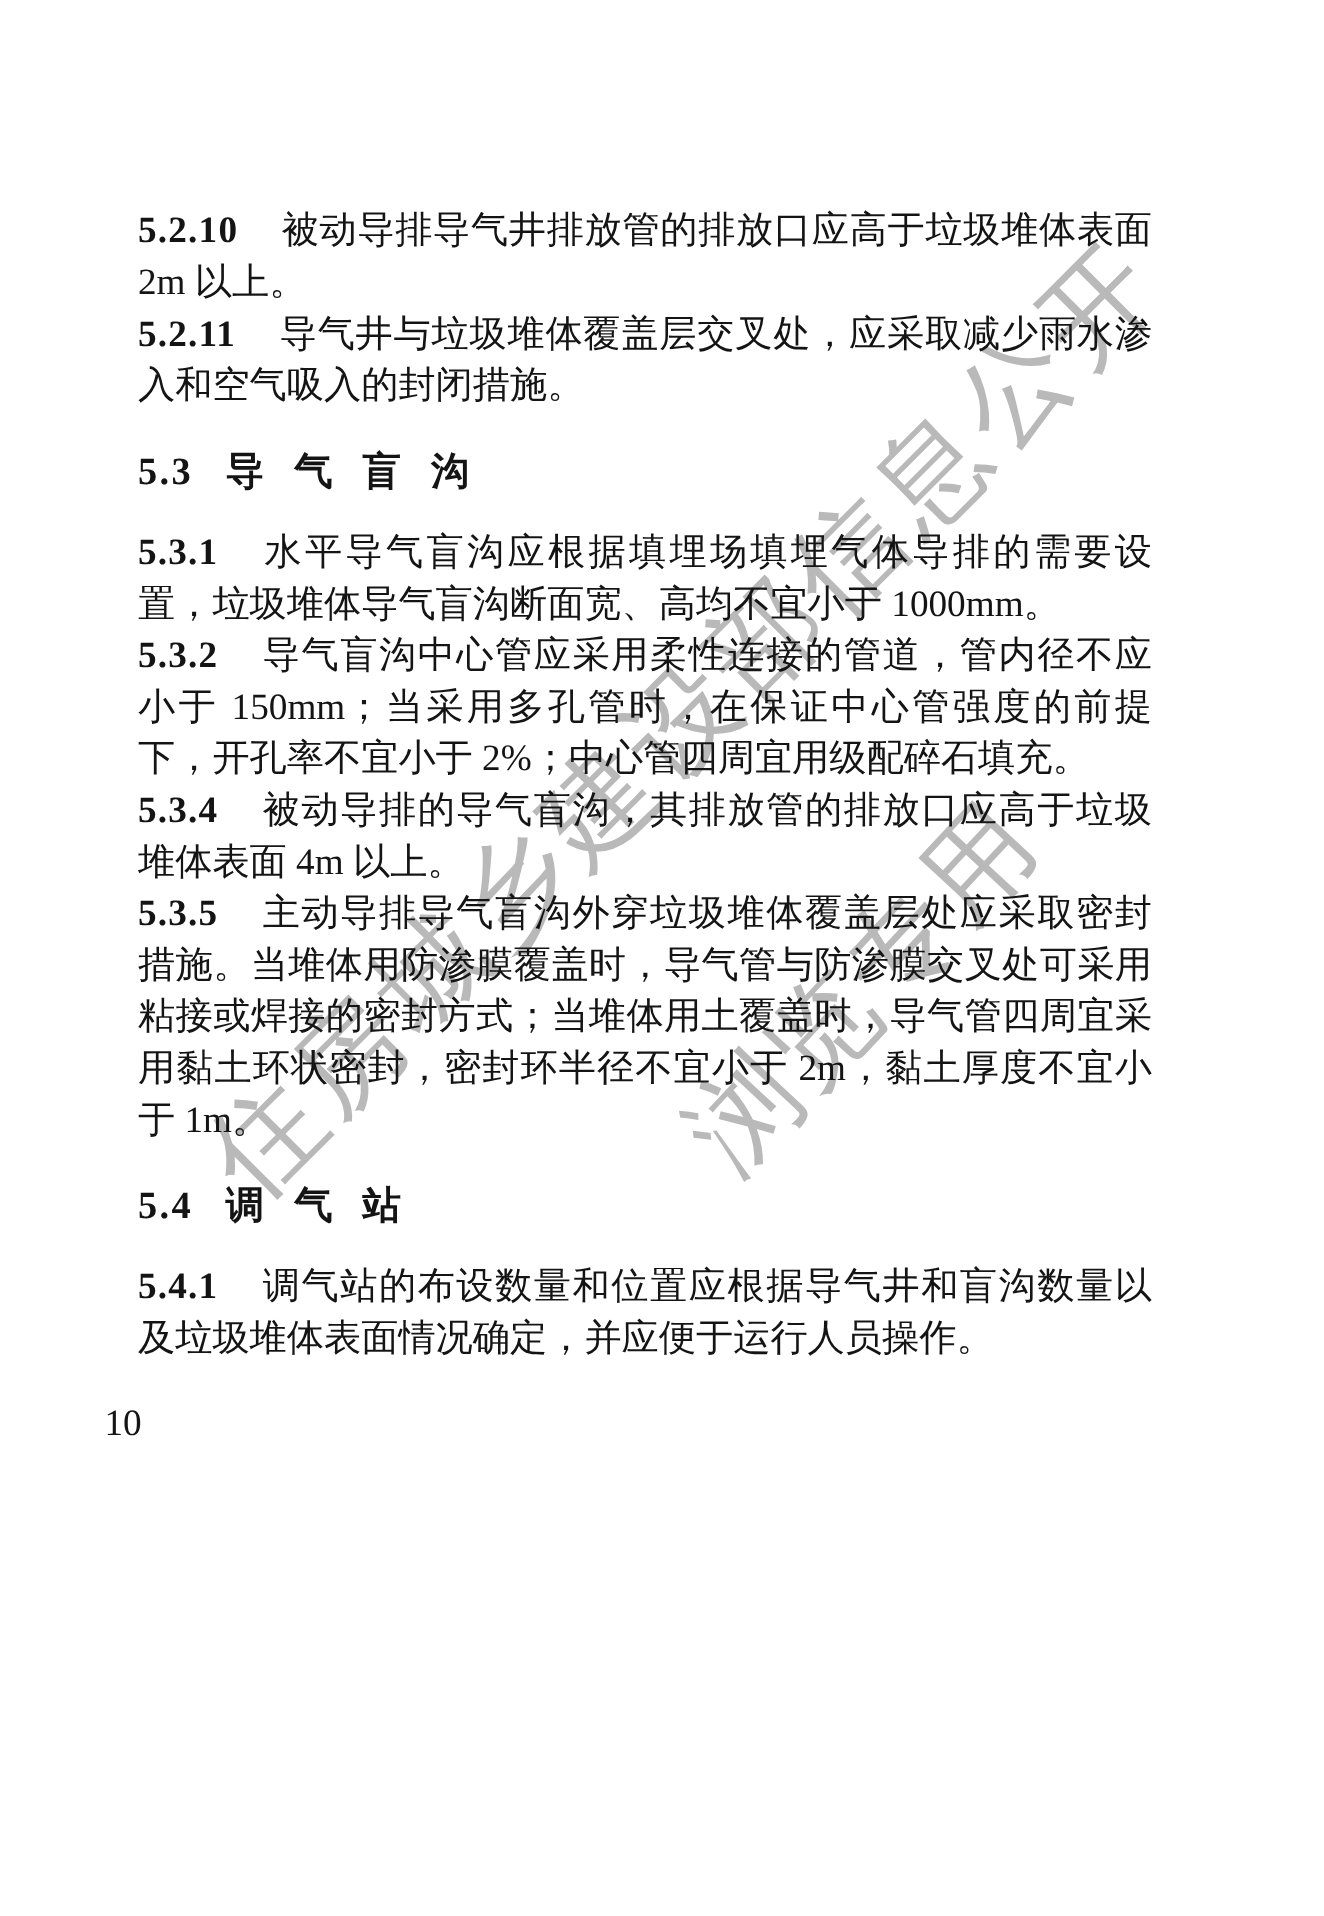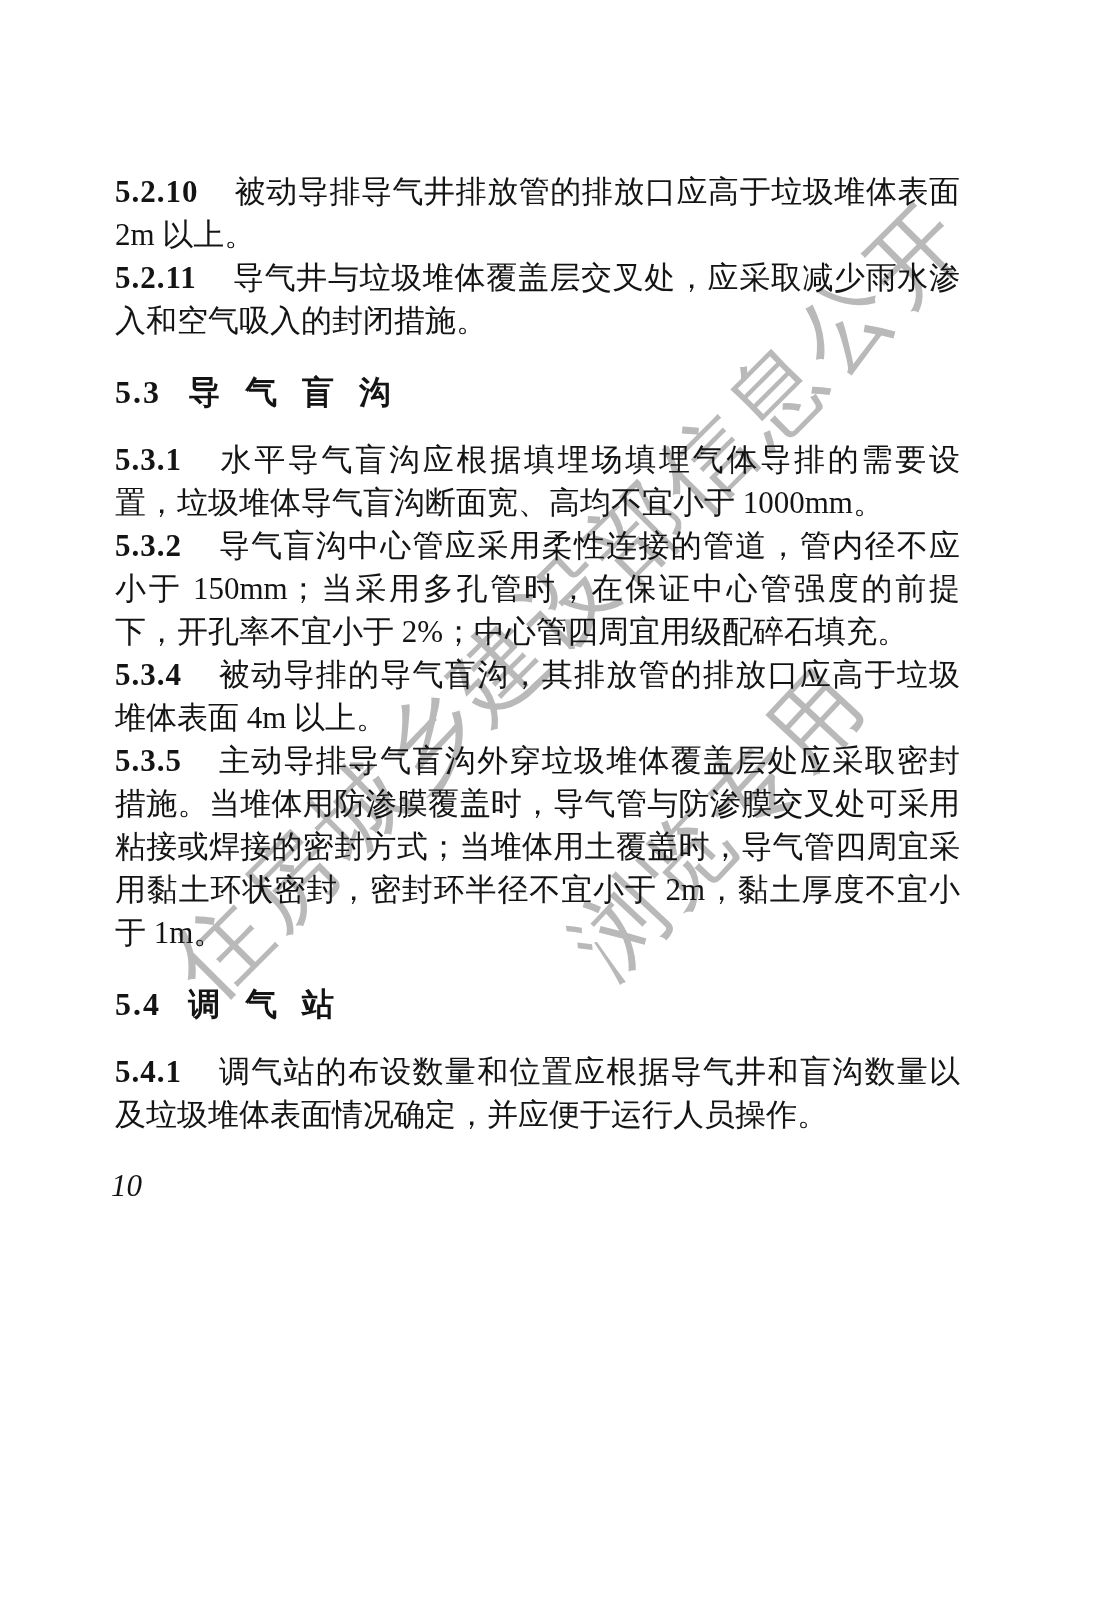--- a/index.html
+++ b/index.html
@@ -60,24 +60,23 @@
     line-height: 43px;
     font-weight: 700;
     text-align: left;
   }
   .h-num { letter-spacing: 2px; }
   .h-title { margin-left: 0.85em; letter-spacing: 0.78em; }
   .pageno {
     position: relative;
     z-index: 1;
     margin-top: 28px;
-    padding-left: 111px;
+    padding-left: 87px;
     font-size: 31px;
     line-height: 43px;
-    font-style: italic;
   }
 </style>
 </head>
 <body>
 
 <div class="page">
 
   <div class="watermark">
     <div class="wm wm1">住房城乡建设部信息公开</div>
     <div class="wm wm2">浏览专用</div>

